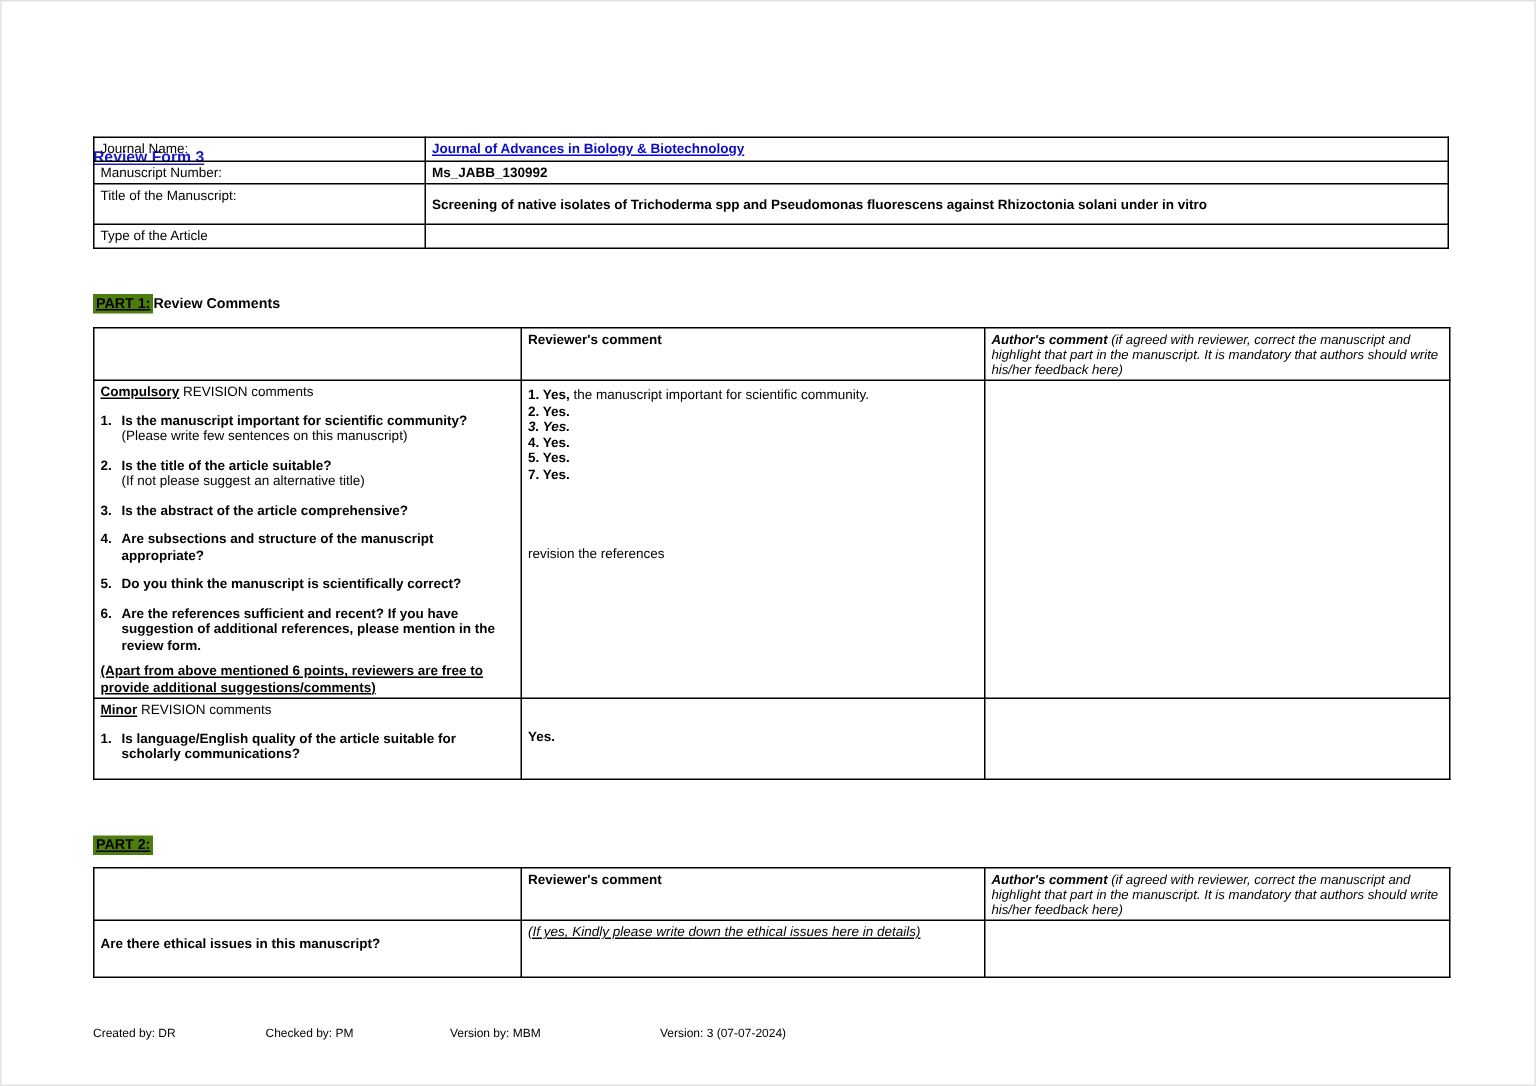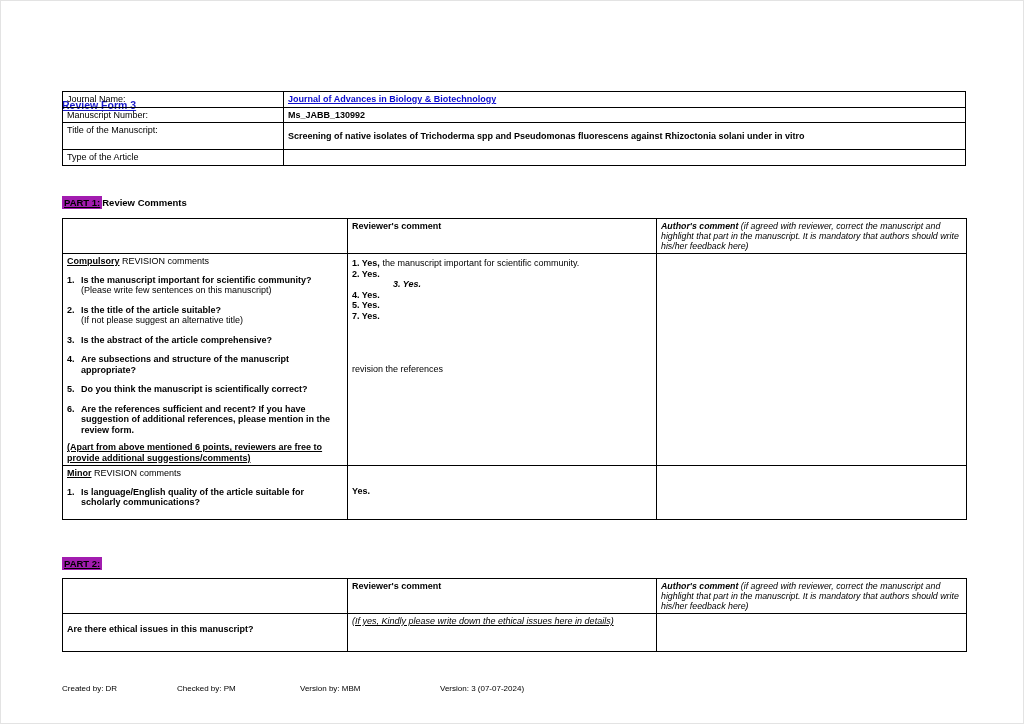--- a/index.html
+++ b/index.html
@@ -21,21 +21,21 @@
   .abs { position:absolute; left:0; right:0; }
 
   
   .doc-title {
     font-size:10.5px; font-weight:bold; text-decoration:underline;
     color:#1a1ac8;
     margin-top:45px;
   }
   .part-heading { font-size:9.5px; font-weight:bold; }
   .part-label {
-    background:#a21caf; text-decoration:underline; padding:1px 2px;
+    background:#4d7c0f; text-decoration:underline; padding:1px 2px;
   }
   .part-suffix { margin-left:0; }
 
   
   table { border-collapse:collapse; width:100%; table-layout:fixed; }
   td {
     border:1px solid #000; vertical-align:top;
     padding:2px 4px; font-size:9px; line-height:10.5px;
   }
 
@@ -65,21 +65,21 @@
   .q-num  { width:14px; flex:0 0 14px; font-weight:bold; }
   .q-text { font-weight:bold; }
   .q-sub  { font-weight:normal; }
 
   .footnote {
     font-weight:bold; text-decoration:underline; margin-top:-2px;
   }
 
   .ans-block { padding-top:2px; }
   .ans-line { font-weight:bold; margin-bottom:0; }
-  .ans-line.italic { font-style:italic;margin-left:41px; }
+  .ans-line.italic { font-style:italic; }
   .ans-rest { font-weight:normal; }
   .extra-answer { margin-top:43px; font-weight:normal; }
 
   .minor-q { margin-top:0; }
   .minor-answer { font-weight:bold; margin-top:18px; }
   .optional-answer { font-weight:normal; }
 
   .p2-question { font-weight:bold; padding-top:8px; }
   .p2-note { font-style:italic; text-decoration:underline; }
 

